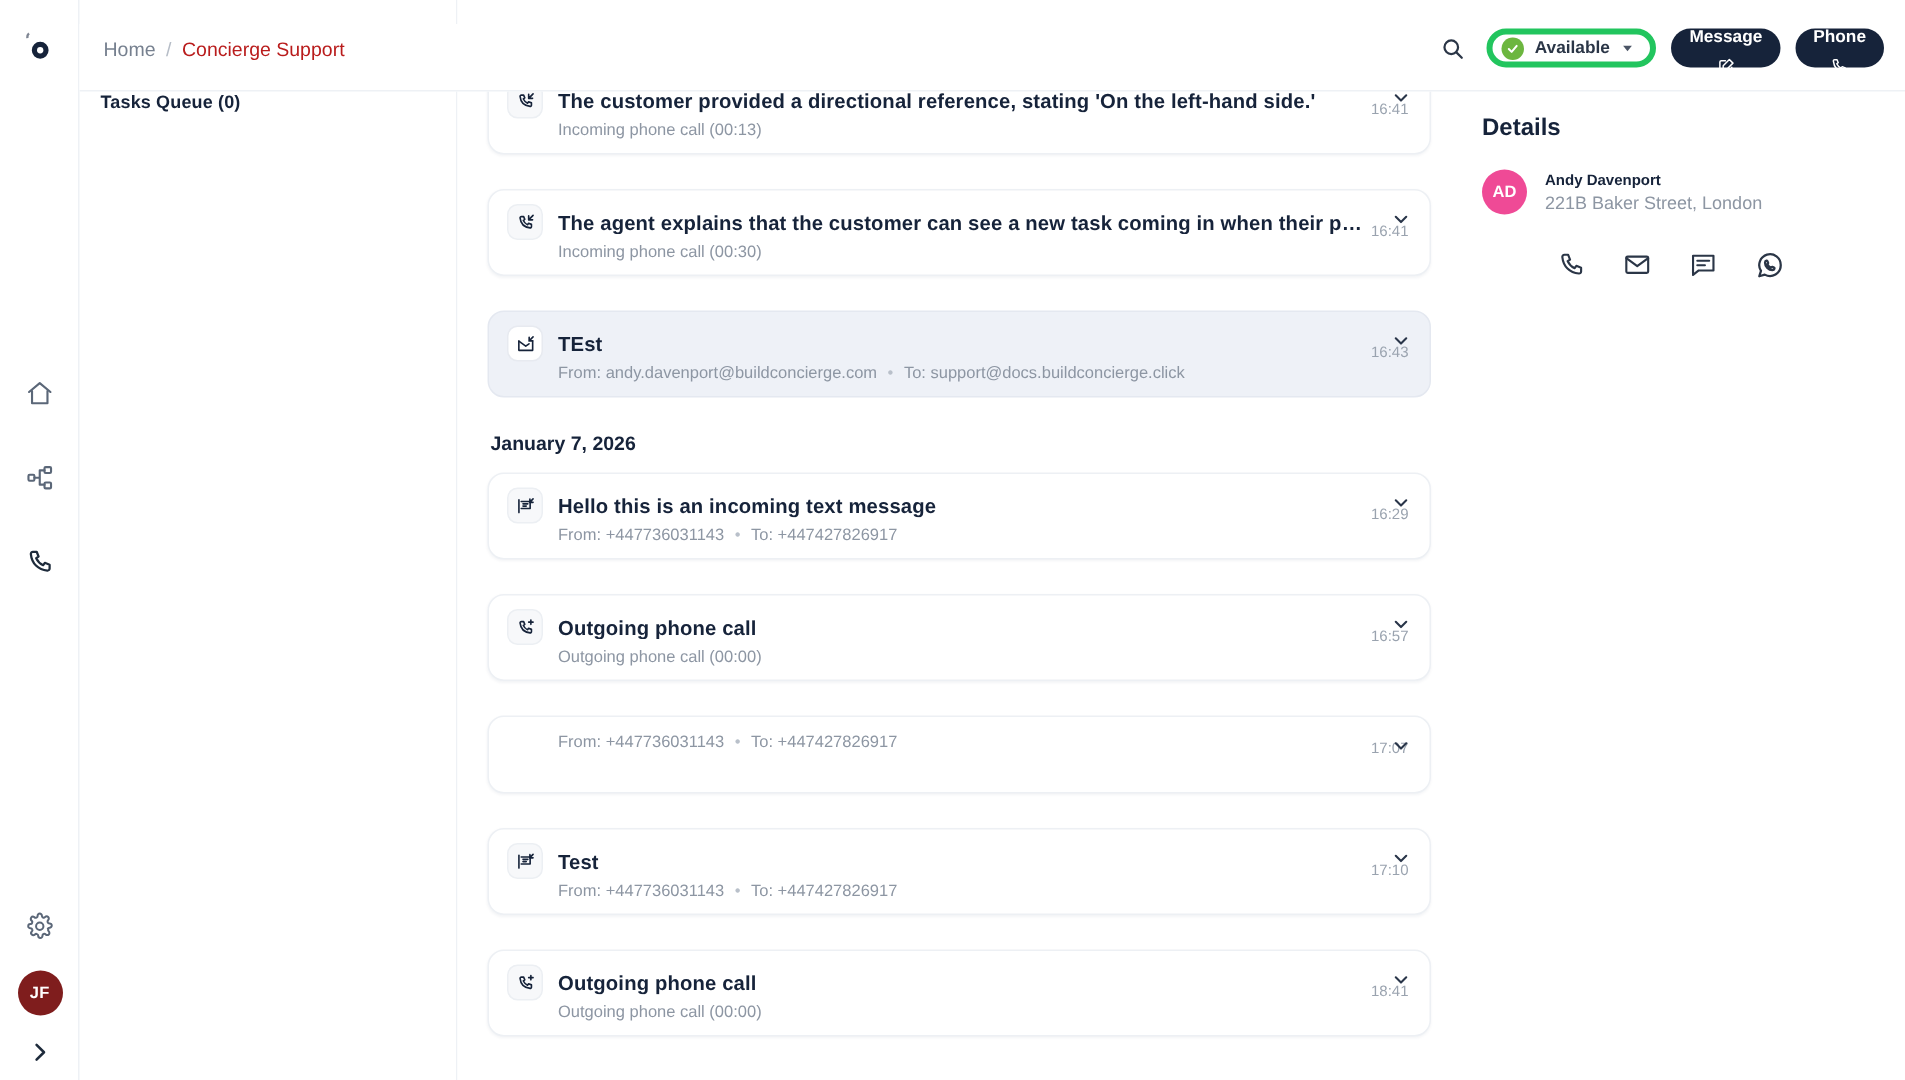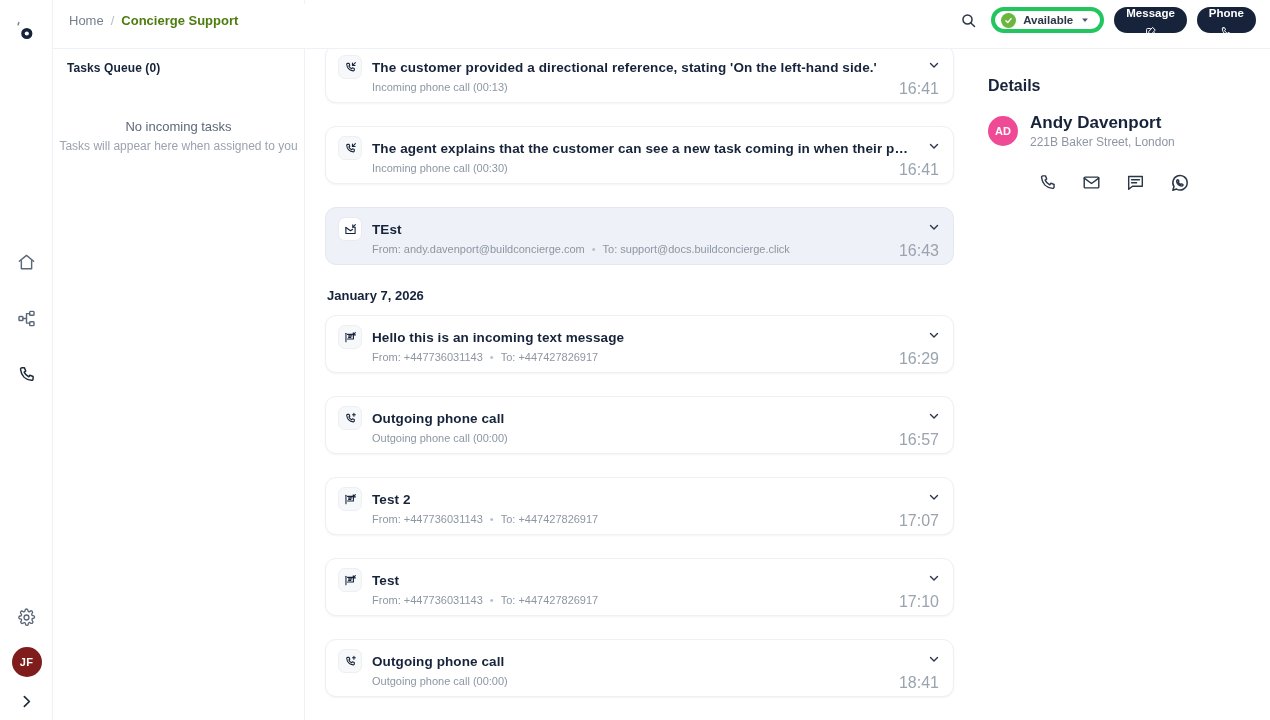--- a/index.html
+++ b/index.html
@@ -38,28 +38,28 @@
   .rail-avatar {
     width: 30px; height: 30px; border-radius: 50%;
     background: #7f1d1d; color: #fff;
     font-size: 11px; font-weight: 700; letter-spacing: .3px;
     display: flex; align-items: center; justify-content: center;
   }
   .rail-expand { color: #1e2b3b; display: flex; align-items: center; justify-content: center; cursor: pointer; }
 
   
   .header {
-    position: absolute; top: 4px; left: 53px; right: 0; height: 45px;
+    position: absolute; top: 16px; left: 53px; right: 0; height: 45px;
     background: #fff; border-bottom: 1px solid #eef1f5;
     display: flex; align-items: center; padding: 0 14px 12px 16px; z-index: 5;
   }
   .crumbs { display: flex; align-items: center; gap: 7px; font-size: 13px; }
   .crumb-home { color: #76808f; cursor: pointer; }
   .crumb-sep { color: #b6bdc7; }
-  .crumb-cur { color: #4d7c0f; font-weight: 700; }
+  .crumb-cur { color: #b91c1c; font-weight: 400; }
   .header-right { margin-left: auto; display: flex; align-items: center; gap: 10px; }
   .hdr-search { color: #2b3647; padding: 4px; display: flex; cursor: pointer; }
   .status-pill {
     display: flex; align-items: center; gap: 7px;
     border: 4px solid #22c55e; border-radius: 999px;
     height: 26px; padding: 0 10px 0 6px; background: #fff; cursor: pointer;
   }
   .status-dot {
     width: 15px; height: 15px; border-radius: 50%; background: #6cb63f;
     display: flex; align-items: center; justify-content: center;
@@ -106,34 +106,34 @@
   .card.selected .badge { background: #fff; border-color: #e7eaf0; }
   .card-title {
     font-size: 13.5px; font-weight: 700; color: #16233a; letter-spacing: .1px;
     white-space: nowrap; overflow: hidden; text-overflow: ellipsis; max-width: 545px;
   }
   .card-sub {
     margin-left: 34px; margin-top: 2px; font-size: 11px; color: #8d96a3;
     display: flex; align-items: center; gap: 7px;
   }
   .sub-dot { color: #b9c0ca; font-size: 11px; }
-  .card-time { position: absolute; right: 14px; bottom: 4px; font-size: 16px; color: #9aa3af; }
+  .card-time { position: absolute; right: 14px; bottom: 23px; font-size: 10px; color: #9aa3af; }
   .card-chevron { position: absolute; right: 12px; top: 12px; color: #293549; display: flex; cursor: pointer; }
   .day-sep { font-size: 13px; font-weight: 700; color: #16233a; margin: 0 0 12px 2px; }
 
   
   .details { width: 300px; flex: 0 0 300px; height: 720px; padding-top: 61px; background: #fff; }
   .details-inner { padding: 16px 18px 0 18px; }
   .details-title { font-size: 16px; font-weight: 700; color: #16233a; }
   .contact { display: flex; align-items: center; gap: 12px; margin-top: 18px; }
   .contact-avatar {
     width: 30px; height: 30px; border-radius: 50%; background: #ef4a96; color: #fff;
     font-size: 11px; font-weight: 700; display: flex; align-items: center; justify-content: center;
   }
-  .contact-name { font-size: 17px; font-weight: 700; color: #16233a; }
+  .contact-name { font-size: 10px; font-weight: 700; color: #16233a; }
   .contact-addr { font-size: 12px; color: #8d96a3; margin-top: 2px; }
   .contact-actions { display: flex; gap: 25px; margin: 24px 0 0 50px; }
   .act-ico { color: #2b3647; cursor: pointer; display: flex; }
 </style>
 </head>
 <body>
 
 <div class="app">
 
   <div class="rail">
@@ -230,24 +230,20 @@
           <svg width="12" height="12" viewBox="0 0 24 24" fill="none" stroke="#ffffff" stroke-width="2" stroke-linecap="round" stroke-linejoin="round">
             <path d="M6.2 3.6h3.2l1.6 4-2 1.4a12.4 12.4 0 0 0 5.9 5.9l1.4-2 4 1.6v3.2c0 1-.8 1.8-1.9 1.7C10.6 18.7 5.3 13.4 4.5 5.5c-.1-1.1.7-1.9 1.7-1.9Z"></path>
           </svg>
         </span>
       </button>
     </div>
   </div>
 
   <div class="queue">
     <div class="queue-title">Tasks Queue (0)</div>
-    <div class="queue-empty">
-      <div class="queue-empty-main">No incoming tasks</div>
-      <div class="queue-empty-sub">Tasks will appear here when assigned to you</div>
-    </div>
   </div>
 
   <div class="feed">
     <div class="feed-inner">
 
       <div class="card">
         <div class="card-top">
           <span class="badge">
             <svg width="13" height="13" viewBox="0 0 24 24" fill="none" stroke="currentColor" stroke-width="2" stroke-linecap="round" stroke-linejoin="round">
               <path d="M6.6 4.4h2.8l1.4 3.5-1.8 1.3a11 11 0 0 0 5.2 5.2l1.3-1.8 3.5 1.4v2.8c0 .9-.8 1.6-1.7 1.5-7-.7-11.6-5.3-12.3-12.3-.1-.9.6-1.6 1.6-1.6Z"></path>
@@ -354,54 +350,43 @@
         </div>
         <span class="card-time">16:57</span>
         <span class="card-chevron">
           <svg width="14" height="14" viewBox="0 0 24 24" fill="none" stroke="currentColor" stroke-width="2.4" stroke-linecap="round" stroke-linejoin="round">
               <path d="M6 9.5l6 6 6-6"></path>
             </svg>
         </span>
       </div>
 
       <div class="card">
+        <div class="card-sub">
+          <span>From: +447736031143</span>
+          <span class="sub-dot">•</span>
+          <span>To: +447427826917</span>
+        </div>
+        <span class="card-time">17:07</span>
+        <span class="card-chevron">
+          <svg width="14" height="14" viewBox="0 0 24 24" fill="none" stroke="currentColor" stroke-width="2.4" stroke-linecap="round" stroke-linejoin="round">
+              <path d="M6 9.5l6 6 6-6"></path>
+            </svg>
+        </span>
+      </div>
+
+      <div class="card">
         <div class="card-top">
           <span class="badge">
             <svg width="13" height="13" viewBox="0 0 24 24" fill="none" stroke="currentColor" stroke-width="2" stroke-linecap="round" stroke-linejoin="round">
               <path d="M3.6 4.2v15.6"></path>
                 <path d="M6.4 6.2h11v8.6h-11"></path>
                 <path d="M8.6 9h6M8.6 11.8h4"></path>
               <path d="M21 3l-4.2 4.2M17.1 3.3v3.9h3.9"></path>
             </svg>
           </span>
-          <span class="card-title">Test 2</span>
-        </div>
-        <div class="card-sub">
-          <span>From: +447736031143</span>
-          <span class="sub-dot">•</span>
-          <span>To: +447427826917</span>
-        </div>
-        <span class="card-time">17:07</span>
-        <span class="card-chevron">
-          <svg width="14" height="14" viewBox="0 0 24 24" fill="none" stroke="currentColor" stroke-width="2.4" stroke-linecap="round" stroke-linejoin="round">
-              <path d="M6 9.5l6 6 6-6"></path>
-            </svg>
-        </span>
-      </div>
-
-      <div class="card">
-        <div class="card-top">
-          <span class="badge">
-            <svg width="13" height="13" viewBox="0 0 24 24" fill="none" stroke="currentColor" stroke-width="2" stroke-linecap="round" stroke-linejoin="round">
-              <path d="M3.6 4.2v15.6"></path>
-                <path d="M6.4 6.2h11v8.6h-11"></path>
-                <path d="M8.6 9h6M8.6 11.8h4"></path>
-              <path d="M21 3l-4.2 4.2M17.1 3.3v3.9h3.9"></path>
-            </svg>
-          </span>
           <span class="card-title">Test</span>
         </div>
         <div class="card-sub">
           <span>From: +447736031143</span>
           <span class="sub-dot">•</span>
           <span>To: +447427826917</span>
         </div>
         <span class="card-time">17:10</span>
         <span class="card-chevron">
           <svg width="14" height="14" viewBox="0 0 24 24" fill="none" stroke="currentColor" stroke-width="2.4" stroke-linecap="round" stroke-linejoin="round">

